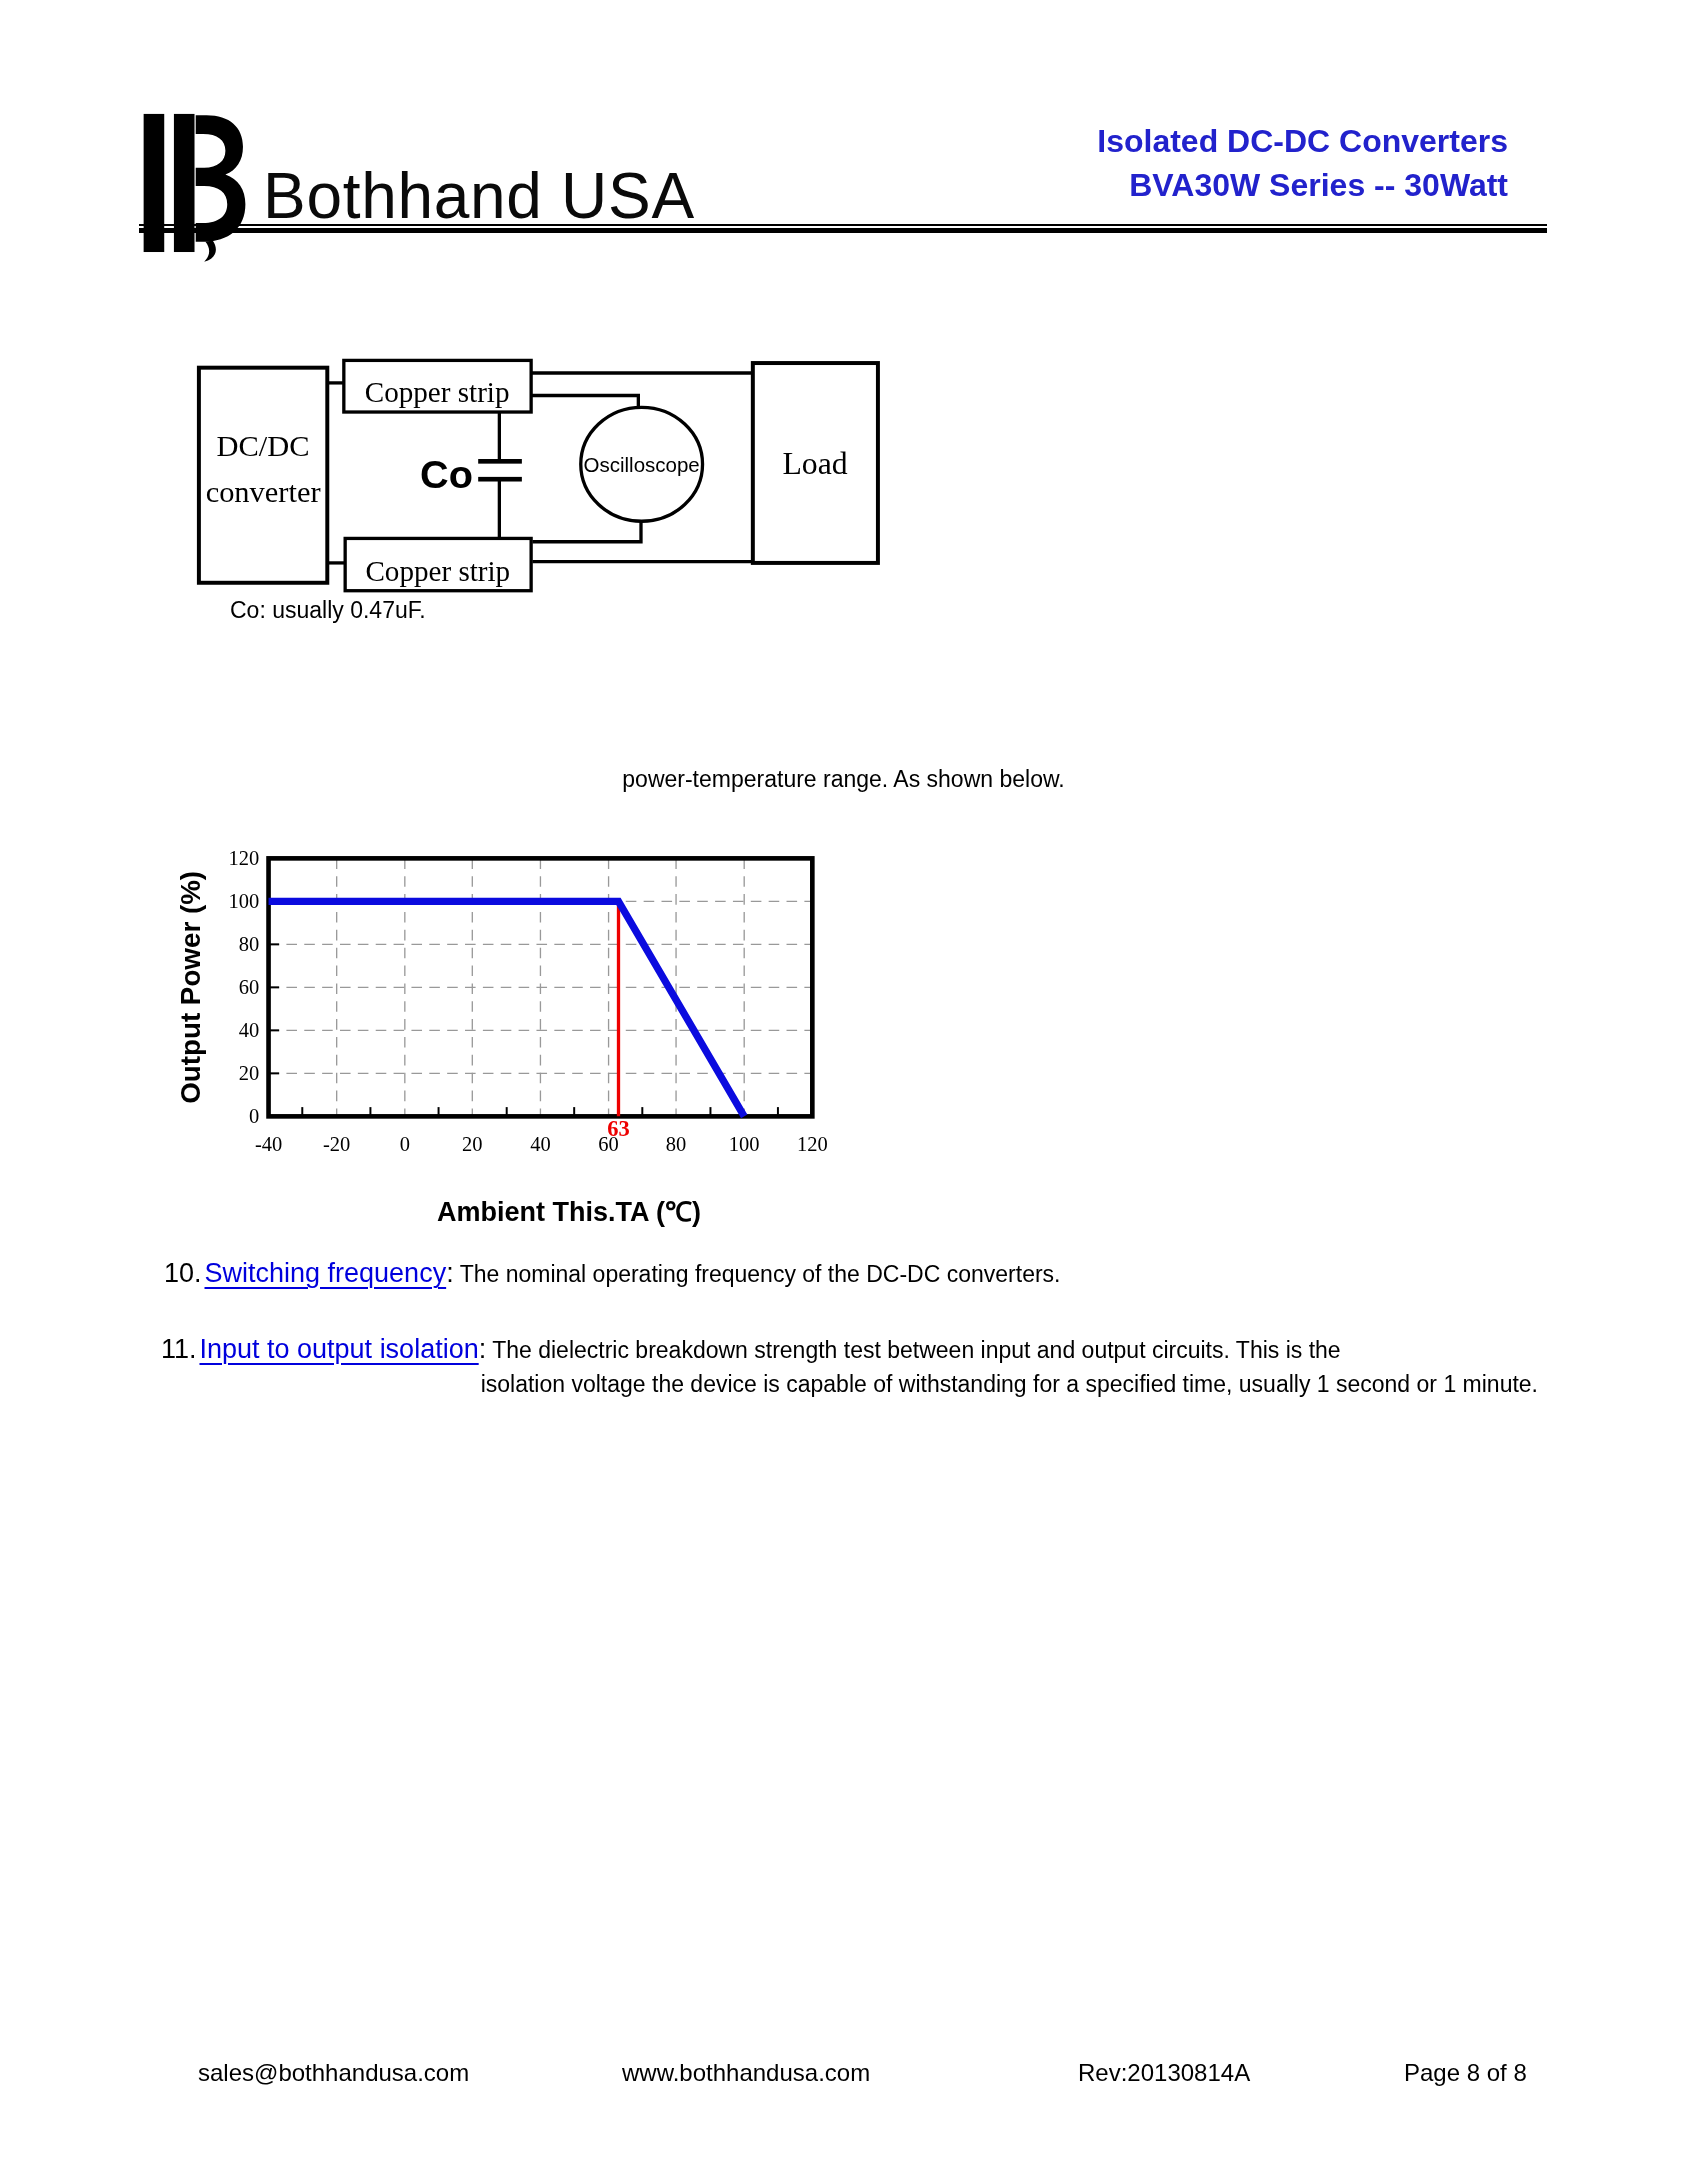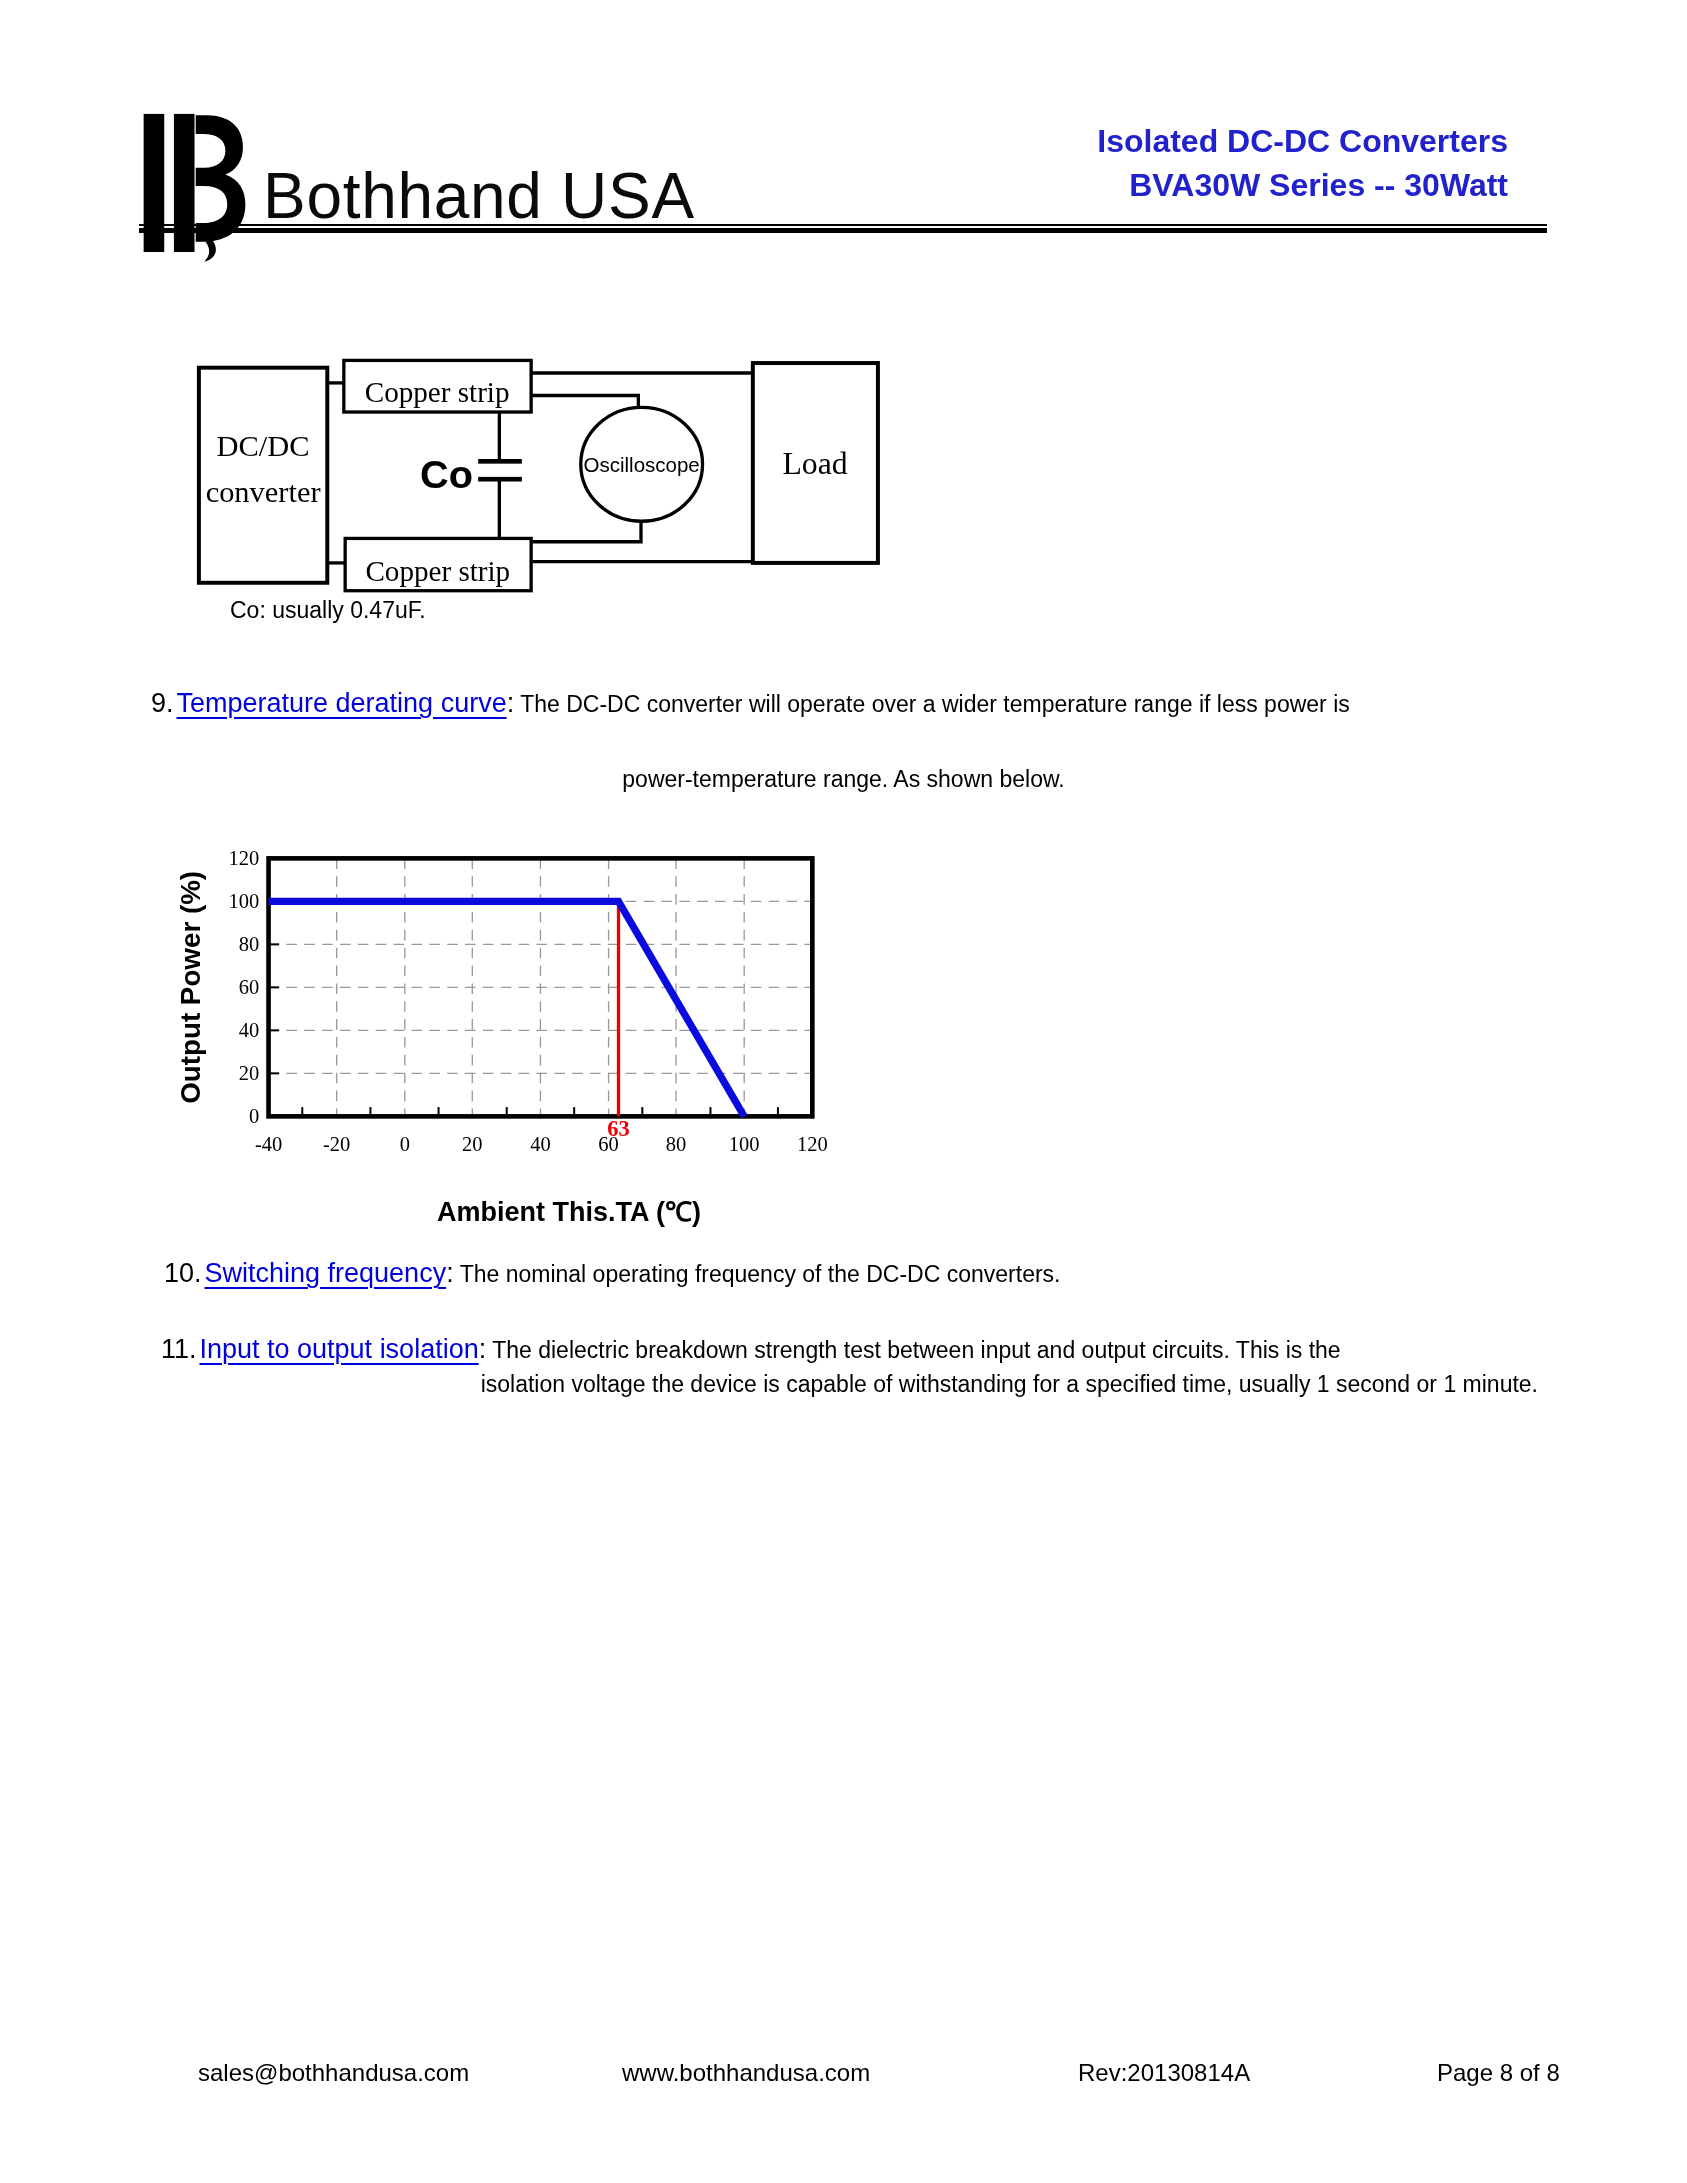--- a/index.html
+++ b/index.html
@@ -74,24 +74,20 @@
     <text x="118" y="228" font-size="46" text-anchor="middle">converter</text>
     <text x="381" y="77" font-size="44" text-anchor="middle">Copper strip</text>
     <text x="382" y="347" font-size="44" text-anchor="middle">Copper strip</text>
     <text x="435" y="207" font-size="60" font-weight="bold" text-anchor="end" class="sans">Co</text>
     <text x="690" y="182" font-size="31" text-anchor="middle" class="sans">Oscilloscope</text>
     <text x="952" y="186" font-size="48" text-anchor="middle">Load</text>
   </svg>
 
   <div class="abs note-text" style="left:230px; top:597px;">Co: usually 0.47uF.</div>
 
-  <div class="abs sec-line" style="left:151px; top:688px;">
-    <span class="sec-num">9.</span>
-    <span class="sec-link">Temperature derating curve</span><span class="sec-colon">:</span><span class="sec-rest"> The DC-DC converter will operate over a wider temperature range if less power is</span>
-  </div>
   <div class="abs sec-center" style="left:149px; top:766px; width:1389px;">power-temperature range. As shown below.</div>
 
   <svg class="abs" style="left:152px; top:820px;" width="761" height="344" viewBox="0 0 1150 520">
     <g stroke="#999" stroke-width="2" stroke-dasharray="16,11">
       <line x1="279" y1="58" x2="279" y2="448"></line>
       <line x1="382" y1="58" x2="382" y2="448"></line>
       <line x1="484" y1="58" x2="484" y2="448"></line>
       <line x1="587" y1="58" x2="587" y2="448"></line>
       <line x1="690" y1="58" x2="690" y2="448"></line>
       <line x1="792" y1="58" x2="792" y2="448"></line>
@@ -156,16 +152,16 @@
 
   <div class="abs sec-line" style="left:161px; top:1334px;">
     <span class="sec-num">11.</span>
     <span class="sec-link">Input to output isolation</span><span class="sec-colon">:</span><span class="sec-rest"> The dielectric breakdown strength test between input and output circuits. This is the</span>
   </div>
   <div class="abs sec-center" style="left:149px; top:1371px; width:1389px;text-align:right;">isolation voltage the device is capable of withstanding for a specified time, usually 1 second or 1 minute.</div>
 
   <div class="abs footer-item" style="left:198px;  top:2059px;">sales@bothhandusa.com</div>
   <div class="abs footer-item" style="left:622px;  top:2059px;">www.bothhandusa.com</div>
   <div class="abs footer-item" style="left:1078px; top:2059px;">Rev:20130814A</div>
-  <div class="abs footer-item" style="left:1437px; top:2059px;">Page 8 of 8</div>
+  <div class="abs footer-item" style="left:1404px; top:2059px;">Page 8 of 8</div>
 
 </div>
 
 
 </body></html>

